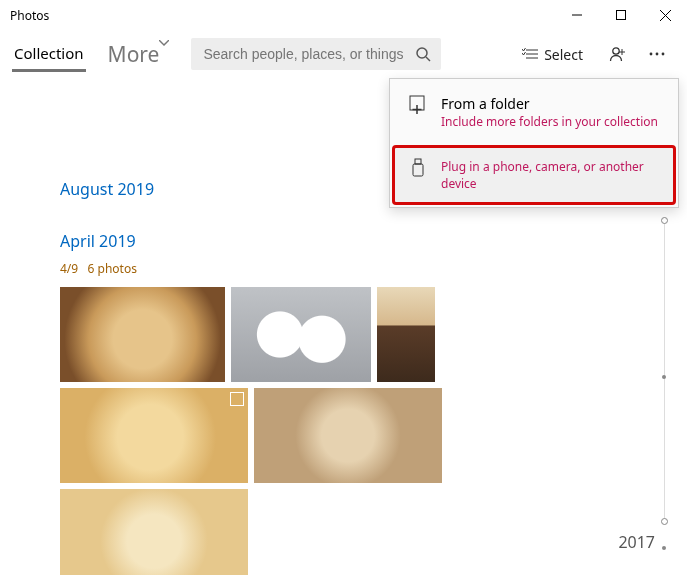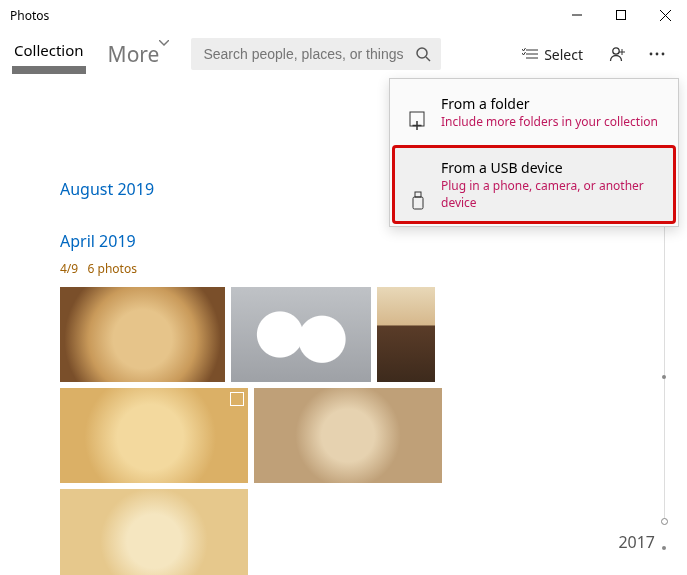--- a/index.html
+++ b/index.html
@@ -37,21 +37,21 @@
   }
   .tab {
     font-size: 15px;
     padding: 6px 2px;
     margin-right: 18px;
     color: #555;
     cursor: pointer;
   }
   .tab.active {
     color: #000;
-    border-bottom: 8px solid #737373;
+    border-bottom: 3px solid #737373;
     font-weight: 400;
   }
   .more-tab {
     display: flex; align-items: flex-start; 
     font-size: 21px; color: #777; cursor: pointer;
     margin-right: 18px;
   }
   .searchbox {
     display: flex; align-items: center;
     background: #ededed;
@@ -87,21 +87,21 @@
     top: 78px;
     right: 8px;
     width: 290px;
     background: #fafafa;
     border: 1px solid #ccc;
     box-shadow: 0 4px 12px rgba(0,0,0,0.15);
     z-index: 10;
   }
   .dd-item {
     display: flex;
-    align-items: flex-end;
+    align-items: flex-start;
     padding: 10px 12px;
     gap: 12px;
     cursor: pointer;
     border: 3px solid transparent;
     border-radius: 4px;
     margin: 2px;
   }
   .dd-item.highlight {
     border: 3px solid #d40808;
     background: #f0f0f0;
@@ -277,21 +277,20 @@
     </div>
   </div>
   <div class="dd-item highlight">
     <div class="dd-icon">
       <svg width="16" height="20">
           <rect x="5" y="1" width="6" height="5" fill="none" stroke="#333"></rect>
           <rect x="3" y="6" width="10" height="12" rx="1.5" fill="none" stroke="#333"></rect>
         </svg>
     </div>
     <div class="dd-text">
-      <div class="dd-title">From a USB device</div>
       <div class="dd-sub">Plug in a phone, camera, or another device</div>
     </div>
   </div>
 </div>
 
 <div class="content">
 
   <div class="section first">
     <div class="month-header">August 2019</div>
   </div>

